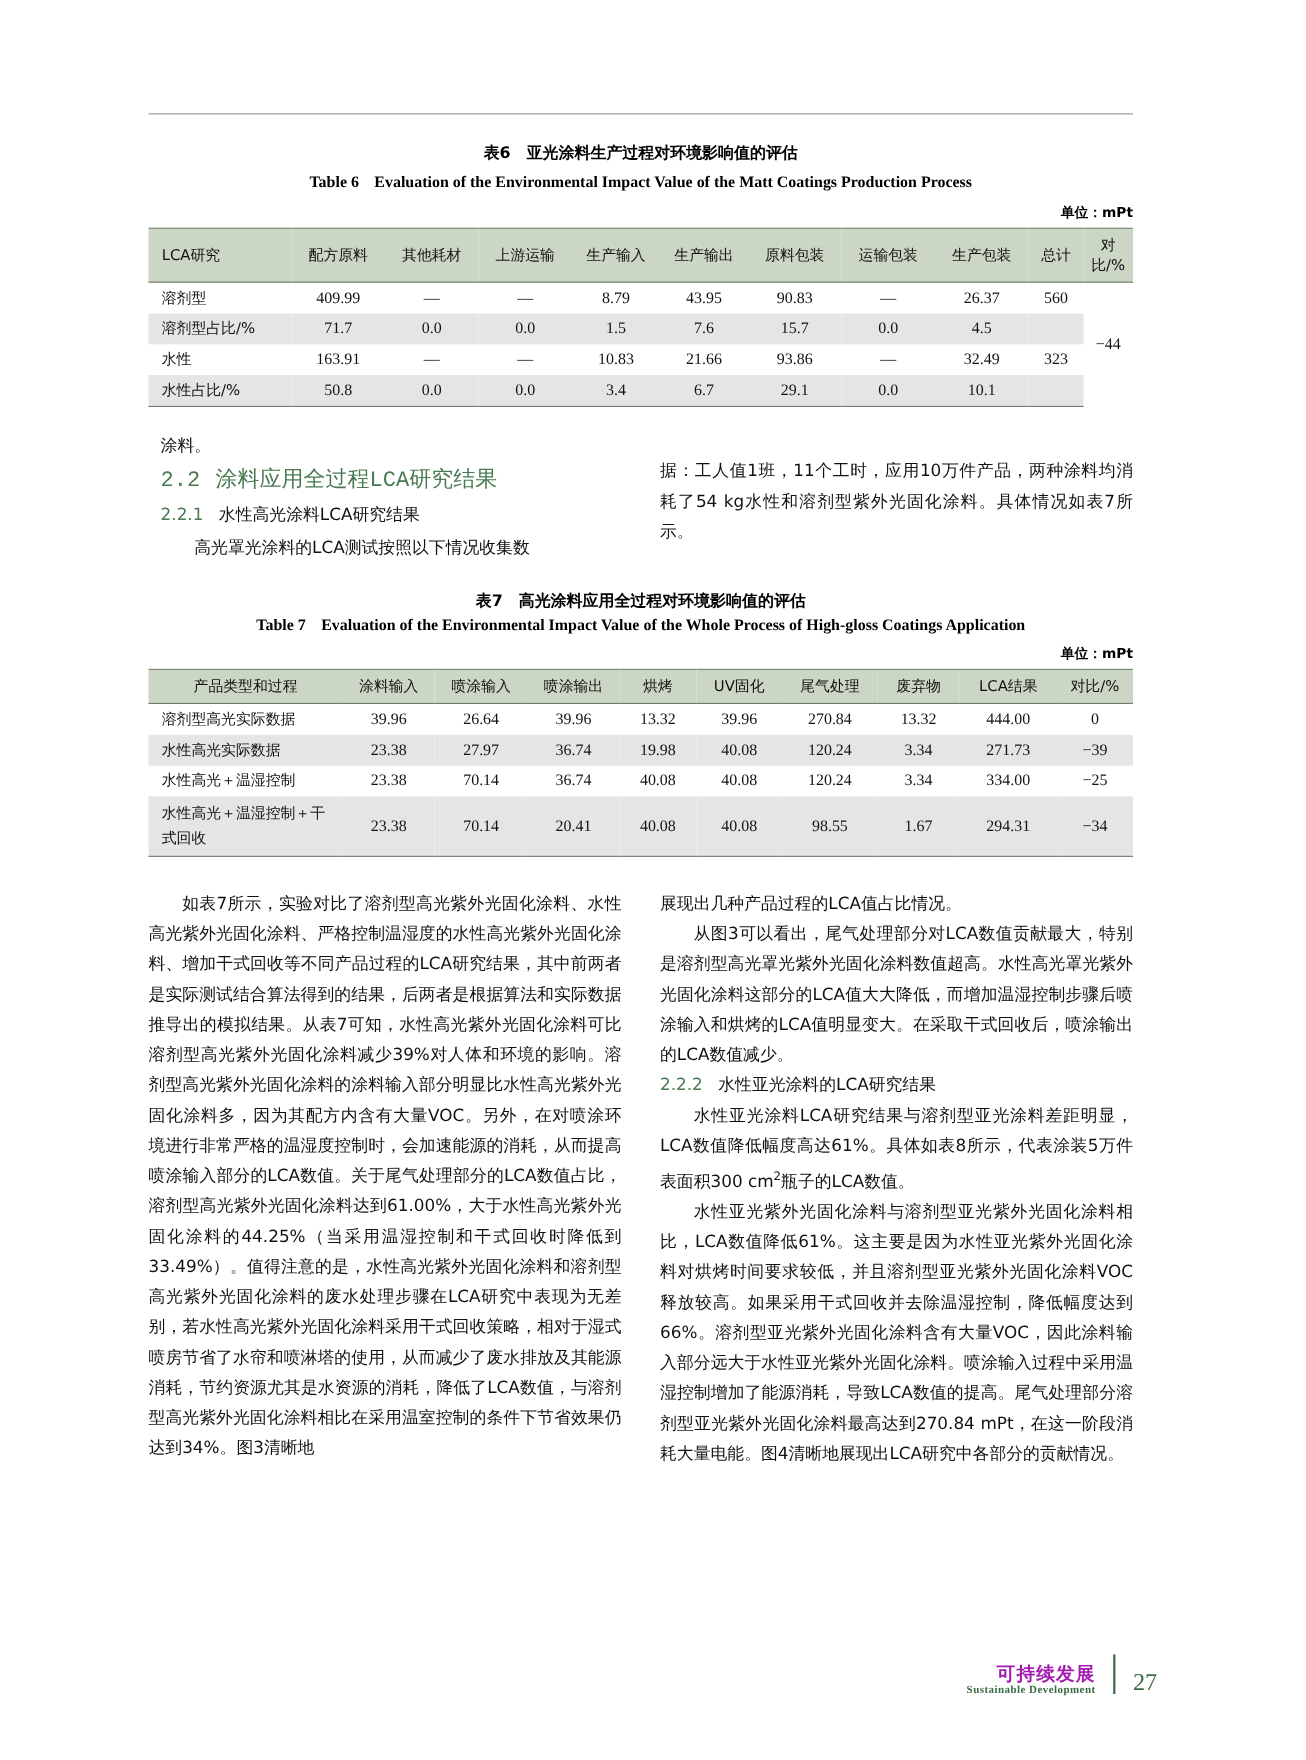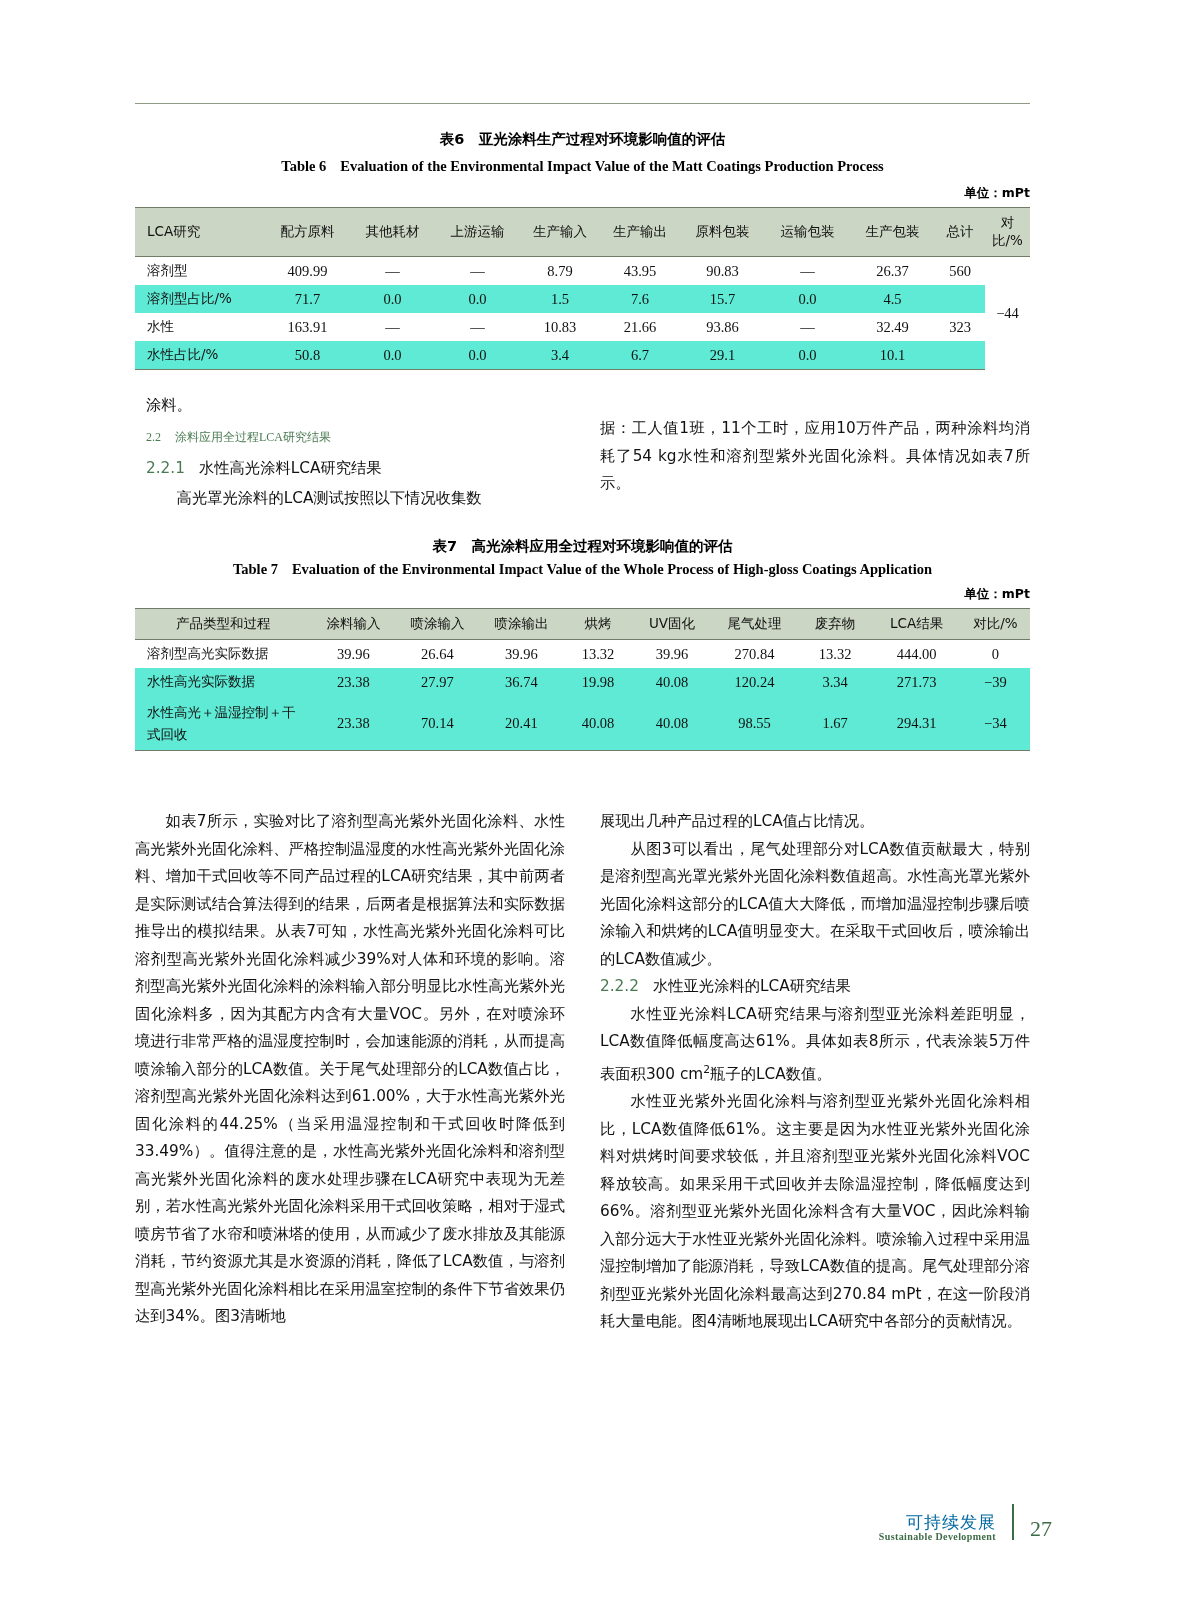--- a/index.html
+++ b/index.html
@@ -80,40 +80,40 @@
     padding: 6px 4px;
   }
   table.tbl thead th.left { text-align: left; padding-left: 12px; }
   table.tbl tbody td {
     font-family: "DejaVu Sans", sans-serif;
   }
   table.tbl tbody td.num {
     font-family: "Liberation Serif", serif;
     font-size: 14.5px;
   }
-  table.tbl tbody tr.alt td { background: #5eead4; }
+  table.tbl tbody tr.alt td { background: #e5e5e5; }
   table.tbl tbody tr td.left { text-align: left; padding-left: 12px; }
   table.tbl tbody tr:last-child td { border-bottom: 1.6px solid #6f7d68; }
   .tbl-wrap { position: absolute; left: 135px; }
 
   
   .col {
     position: absolute;
     width: 430px;
     font-family: "DejaVu Sans", sans-serif;
     font-size: 15.3px;
     line-height: 27.5px;
     text-align: justify;
     color: #111;
   }
   .col p { margin: 0; text-indent: 2em; }
   .col p.noind { text-indent: 0; }
   h3.sec {
-    font-family: Liberation Serif, serif;
-    font-size: 12px;
+    font-family: Liberation Mono, monospace;
+    font-size: 20px;
     color: #4a7a52;
     margin: 0;
     font-weight: normal;
   }
   h3.sec .num { color: #4a7a52; margin-right: 14px; }
   h4.sub {
     font-family: "DejaVu Sans", sans-serif;
     font-size: 15.3px;
     color: #111;
     margin: 0;
@@ -128,23 +128,23 @@
     display: flex;
     align-items: flex-end;
     gap: 10px;
   }
   .footer-logo {
     text-align: right;
     line-height: 1.05;
   }
   .footer-logo .cn {
     font-family: "DejaVu Sans", sans-serif;
-    font-weight: normal;
+    font-weight: bold;
     font-size: 17px;
-    color: #0369a1;
+    color: #a21caf;
     letter-spacing: 1px;
   }
   .footer-logo .en {
     font-family: "Liberation Serif", serif;
     font-weight: bold;
     font-size: 10px;
     color: #3c6b46;
     letter-spacing: .4px;
   }
   .footer-bar {
@@ -321,20 +321,32 @@
           <td class="num">23.38</td>
           <td class="num">27.97</td>
           <td class="num">36.74</td>
           <td class="num">19.98</td>
           <td class="num">40.08</td>
           <td class="num">120.24</td>
           <td class="num">3.34</td>
           <td class="num">271.73</td>
           <td class="num">−39</td>
         </tr>
+        <tr>
+          <td class="left">水性高光＋温湿控制</td>
+          <td class="num">23.38</td>
+          <td class="num">70.14</td>
+          <td class="num">36.74</td>
+          <td class="num">40.08</td>
+          <td class="num">40.08</td>
+          <td class="num">120.24</td>
+          <td class="num">3.34</td>
+          <td class="num">334.00</td>
+          <td class="num">−25</td>
+        </tr>
         <tr class="alt">
           <td class="left" style="line-height:22px;">水性高光＋温湿控制＋干式回收</td>
           <td class="num">23.38</td>
           <td class="num">70.14</td>
           <td class="num">20.41</td>
           <td class="num">40.08</td>
           <td class="num">40.08</td>
           <td class="num">98.55</td>
           <td class="num">1.67</td>
           <td class="num">294.31</td>

